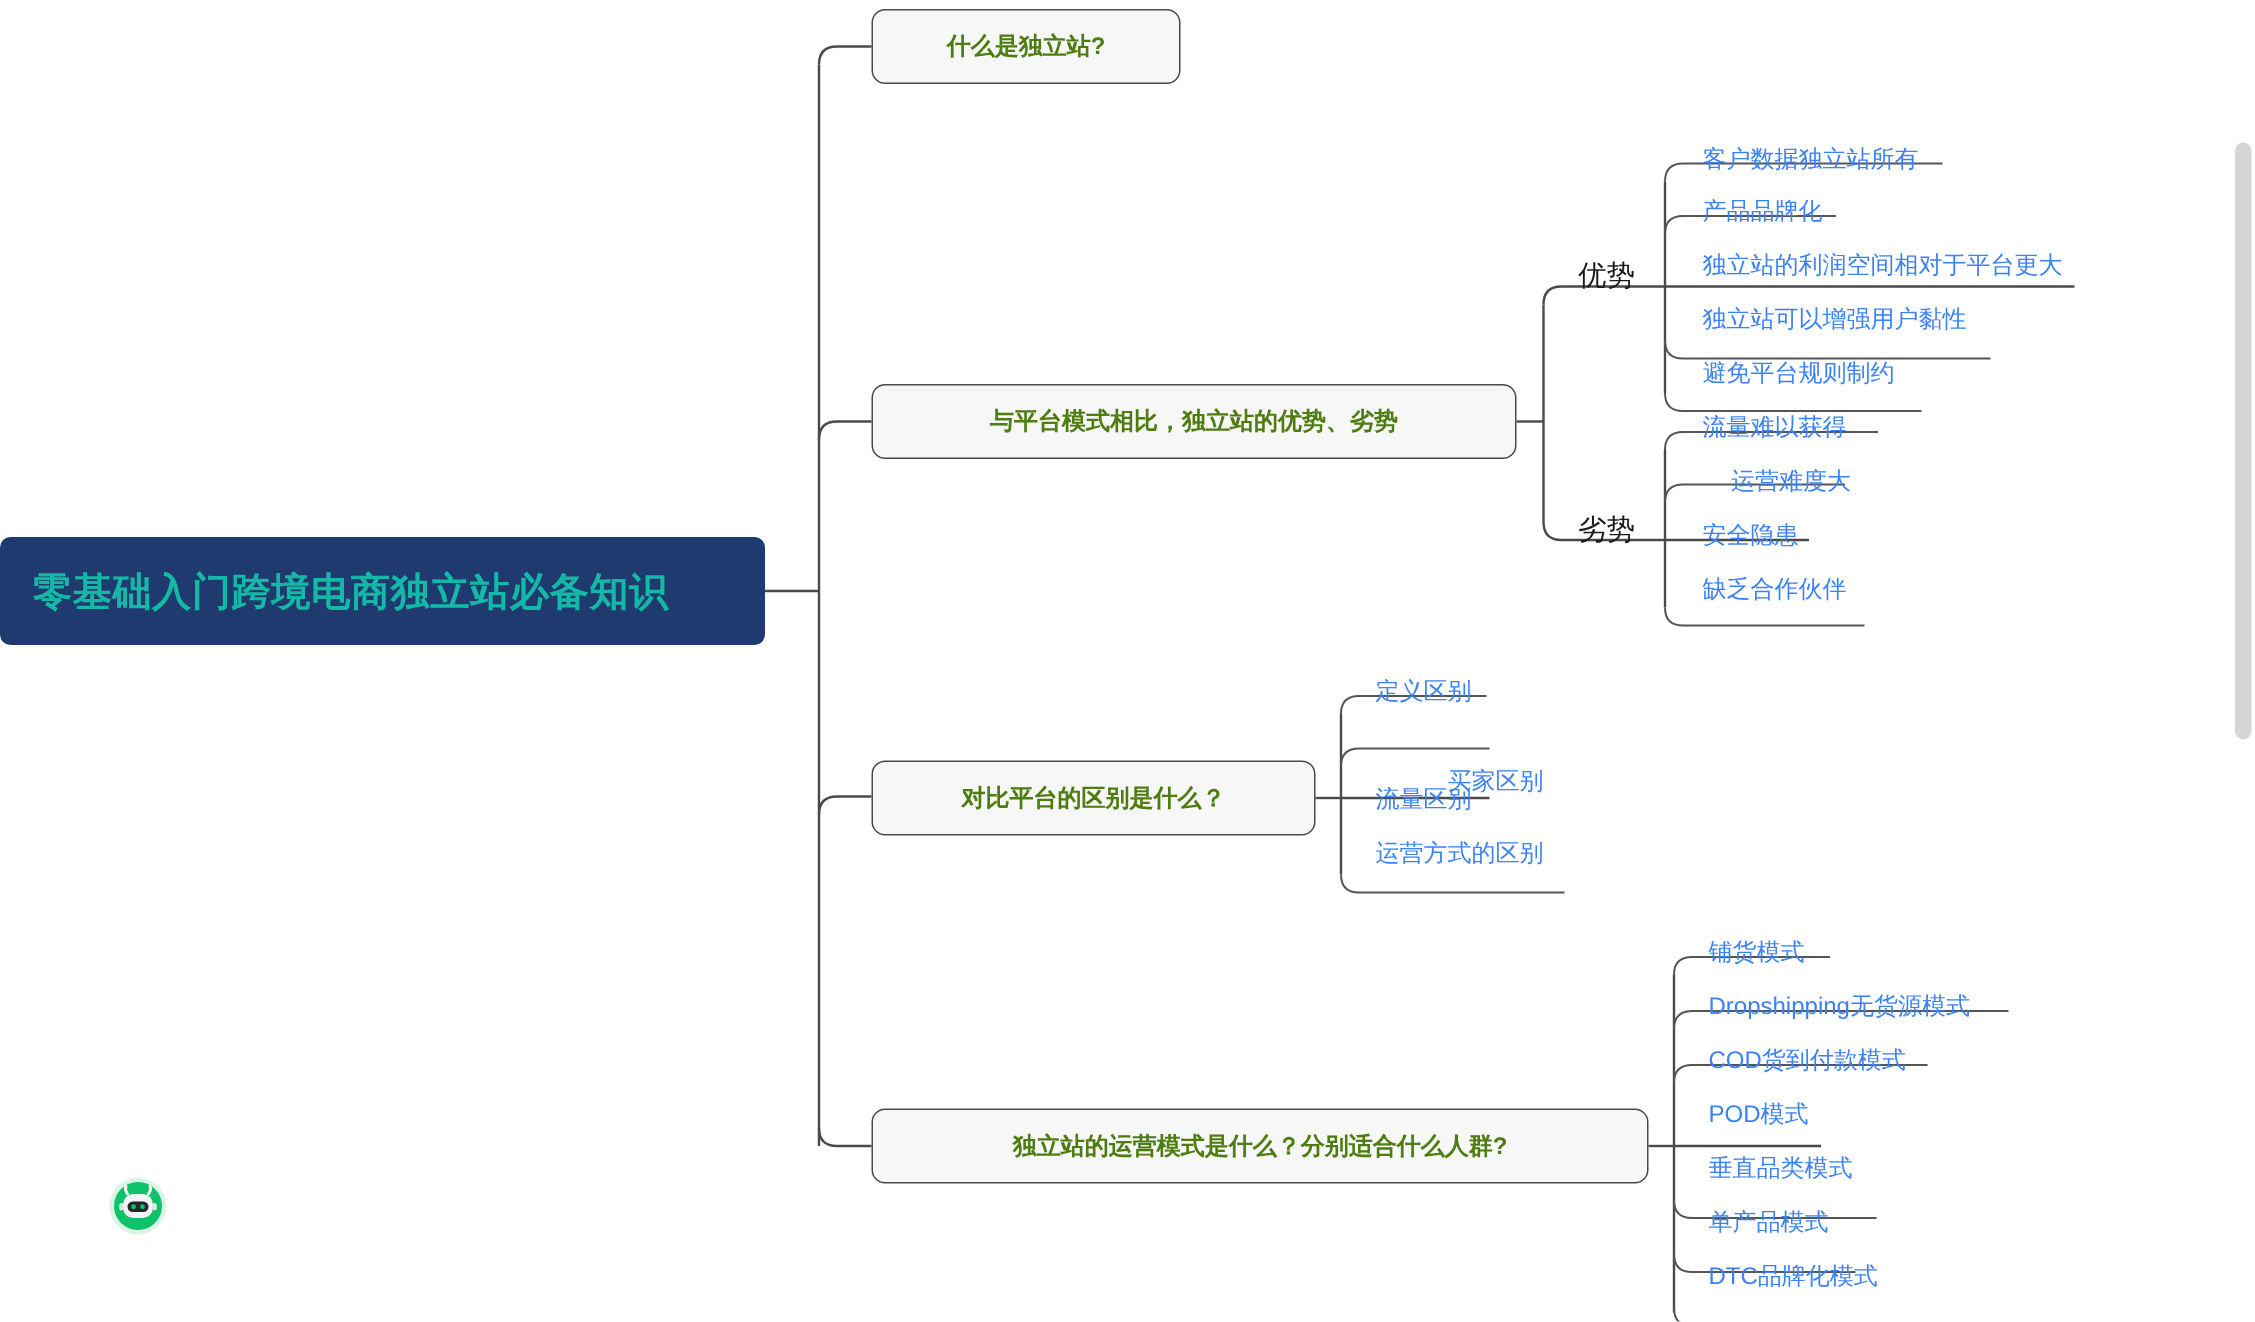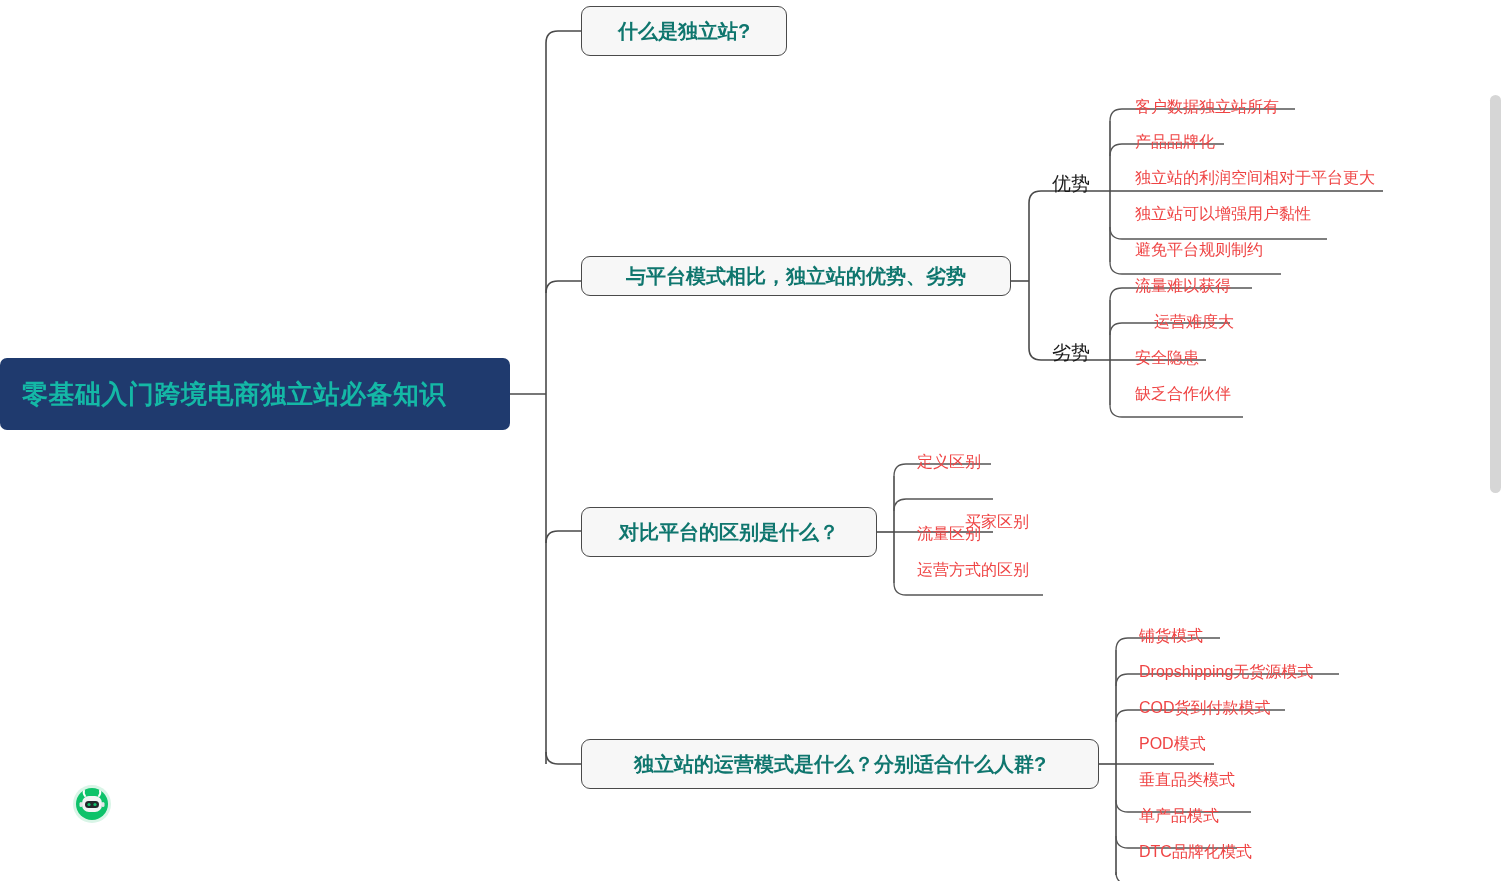--- a/index.html
+++ b/index.html
@@ -70,44 +70,44 @@
     background: #f7f7f7;
     border: 1.8px solid #4a4a4a;
     border-radius: 9px;
     box-sizing: border-box;
     display: flex;
     align-items: center;
     justify-content: center;
     padding: 0 20px;
   }
   .topic .topic-label {
-    color: #0f766e;
-    font-size: 20px;
+    color: #4d7c0f;
+    font-size: 16px;
     font-weight: bold;
     white-space: nowrap;
   }
 
   #topic-0 { left: 581px; top: 6px;   width: 206px; height: 50px; }
-  #topic-1 { left: 581px; top: 256px; width: 430px; height: 40px; }
+  #topic-1 { left: 581px; top: 256px; width: 430px; height: 50px; }
   #topic-2 { left: 581px; top: 507px; width: 296px; height: 50px; }
   #topic-3 { left: 581px; top: 739px; width: 518px; height: 50px; }
 
   
   .mid-label {
     position: absolute;
     font-size: 19px;
     color: #1a1a1a;
     white-space: nowrap;
   }
 
   
   .leaf {
     position: absolute;
     font-size: 16px;
-    color: #ef4444;
+    color: #3b82f6;
     white-space: nowrap;
     line-height: 20px;
   }
 
   
   .bot-badge {
     position: absolute;
     left: 72px;
     top: 784px;
     width: 40px;

